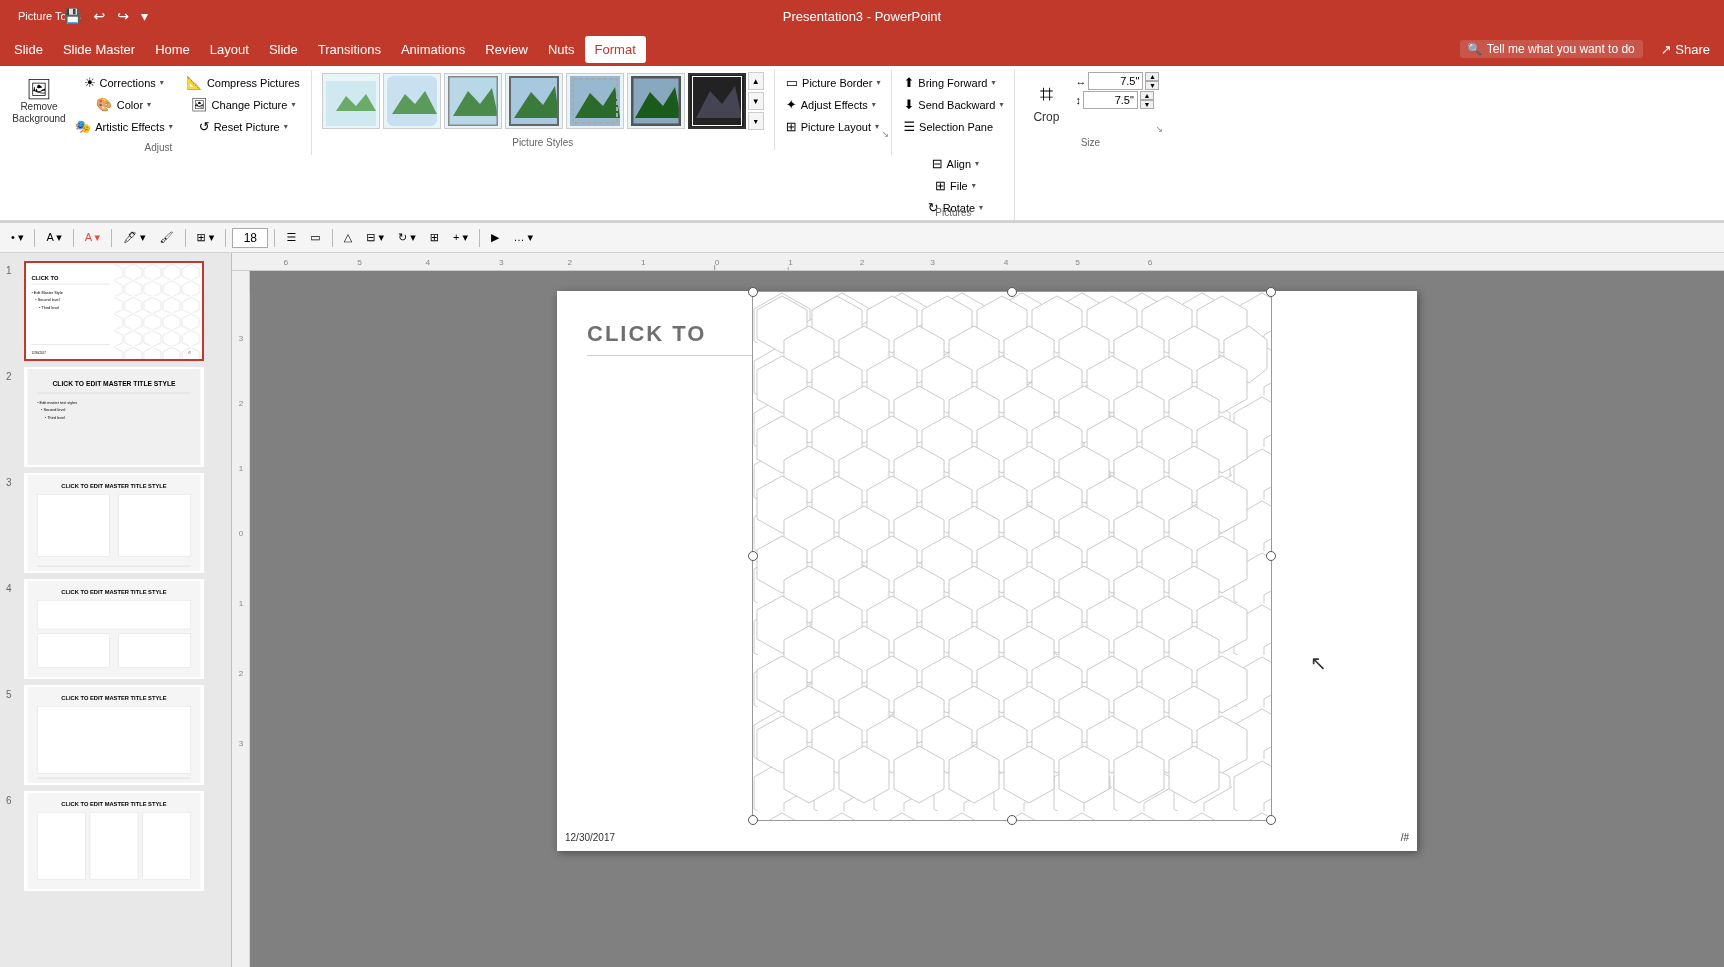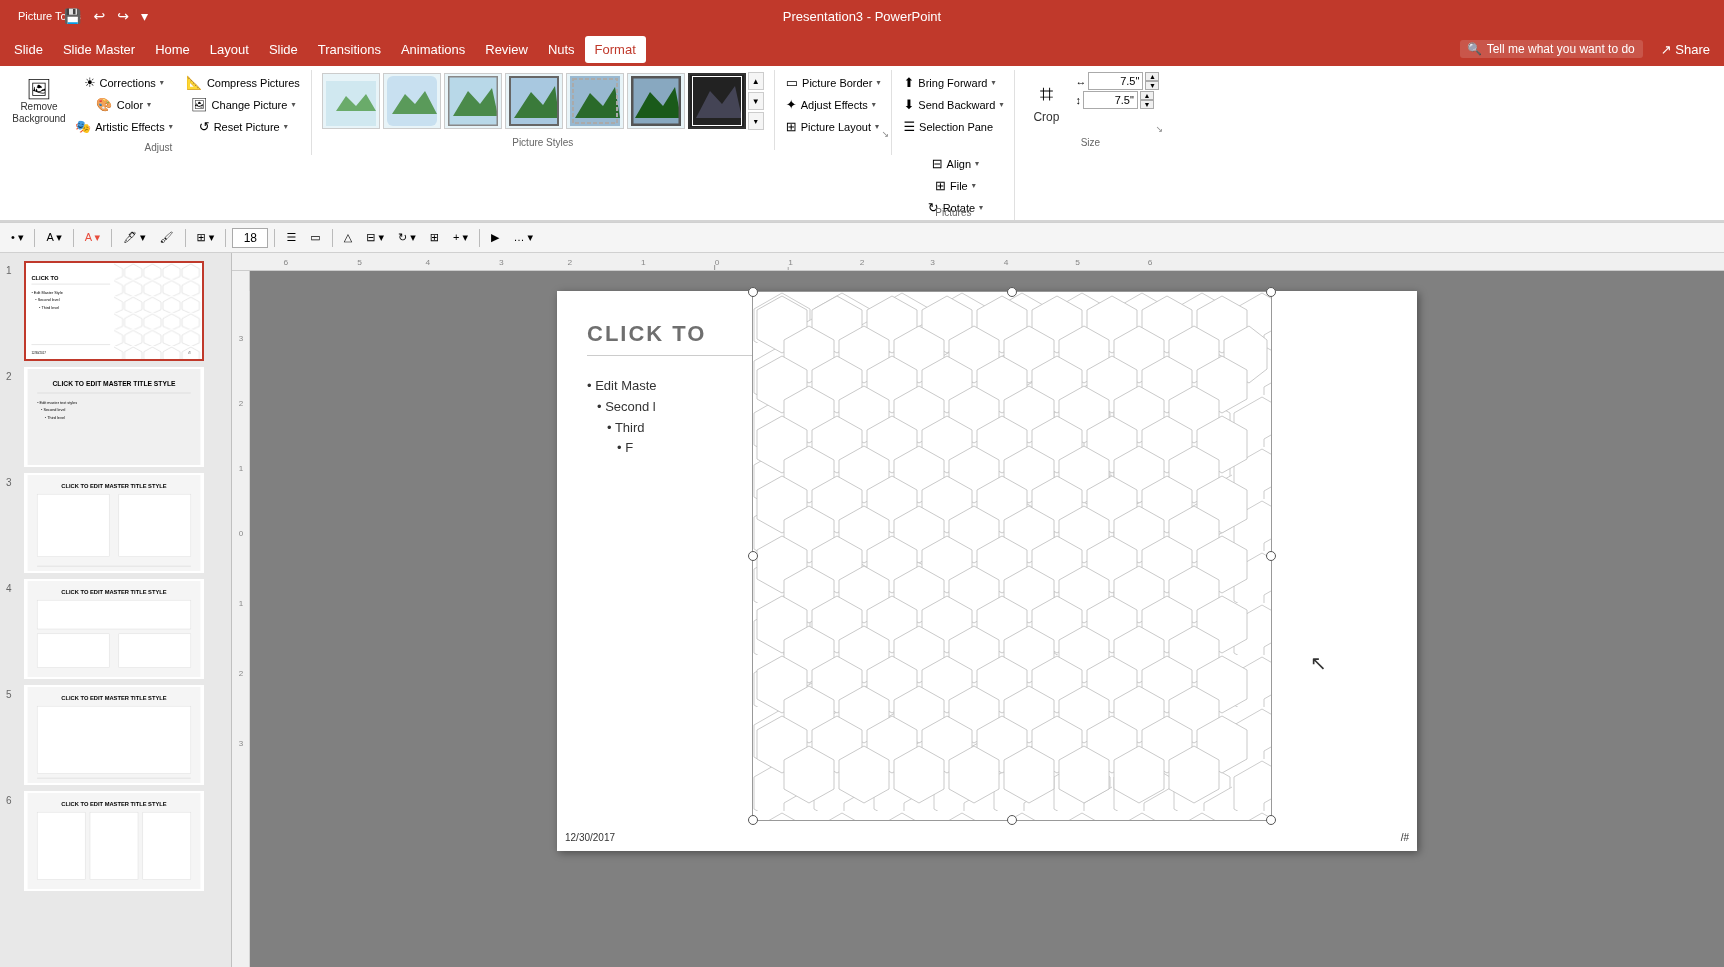--- a/index.html
+++ b/index.html
@@ -872,26 +872,20 @@
         </svg>
       </div>
 
       <div id="slide-canvas-wrap">
         <div id="slide-canvas">
 
           <div style="position:absolute;top:0;left:0;width:200px;height:100%;background:white;">
             <div class="slide-text-area">
               <div class="slide-title-text">CLICK TO</div>
               <div style="width:170px;height:1px;background:#ccc;margin:8px 0;"></div>
-              <div class="slide-body-text">
-                <div>• Edit Maste</div>
-                <div style="padding-left:10px;">• Second l</div>
-                <div style="padding-left:20px;">• Third</div>
-                <div style="padding-left:30px;">• F</div>
-              </div>
             </div>
           </div>
 
           <div class="hex-pattern">
             <svg class="hex-svg" viewBox="0 0 520 530" xmlns="http://www.w3.org/2000/svg">
               <rect width="520" height="530" fill="white"></rect>
               <defs>
                 <pattern id="hexPattern" x="0" y="0" width="60" height="52" patternUnits="userSpaceOnUse">
 
                   <polygon points="30,2 58,18 58,50 30,66 2,50 2,18" fill="white" stroke="#ccc" stroke-width="1"></polygon>

